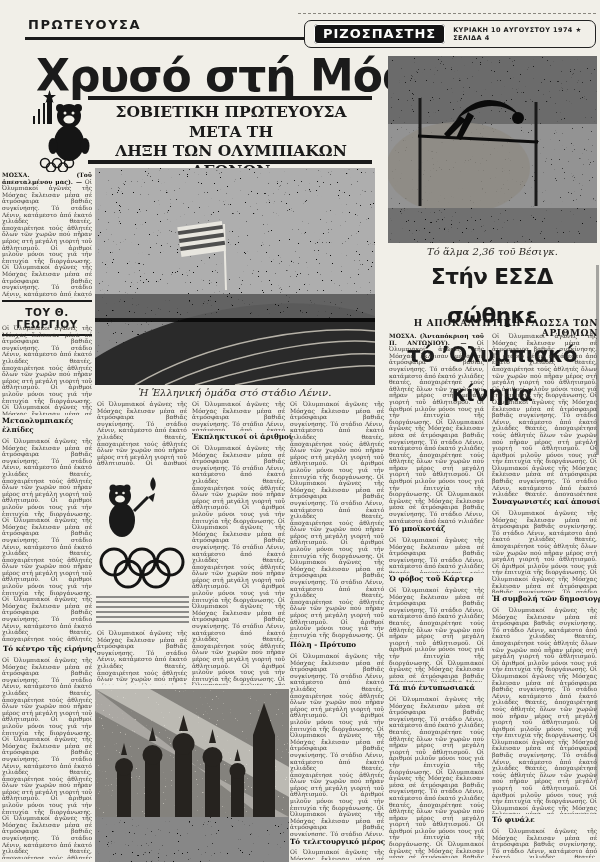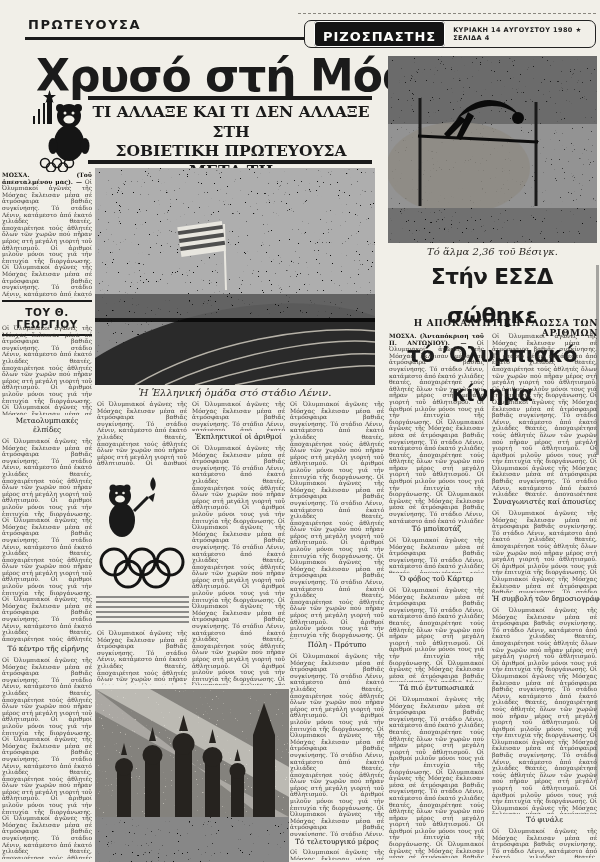--- a/index.html
+++ b/index.html
@@ -6,34 +6,34 @@
   body{background:#cfcdc7;font-family:"DejaVu Serif",serif}
   #page{position:relative;width:600px;height:862px;background:#f1efe8;color:#1b1b1b;overflow:hidden;margin:0 auto}
   .abs{position:absolute}
   .rule{background:#1b1b1b}
   .sans{font-family:"DejaVu Sans",sans-serif}
   
   .section-label{left:28px;top:17px;width:180px;font-weight:bold;font-size:13px;letter-spacing:1.5px}
   .section-rule{left:25px;top:37px;width:347px;height:3px}
   .mast-dash{left:298px;top:13px;width:298px;border-top:1px dashed #8a877f}
   .mast-box{left:304px;top:20px;width:292px;height:28px;border:1.5px solid #222;border-radius:7px;display:flex;align-items:center;gap:8px;padding:0 9px;background:#f1efe8}
-  .mast-logo{background:#141414;color:#fdfdfb;border-radius:4px;padding:8px 9px 3px;font-weight:bold;font-size:13px;letter-spacing:1px;box-shadow:inset 0 0 0 1px #fdfdfb}
+  .mast-logo{background:#141414;color:#fdfdfb;border-radius:4px;padding:2px 9px 3px;font-weight:bold;font-size:13px;letter-spacing:1px;box-shadow:inset 0 0 0 1px #fdfdfb}
   .mast-date{font-weight:bold;font-size:6.5px;letter-spacing:.4px;color:#222}
   
   .headline{left:36px;top:50px;width:332px;font-weight:bold;font-size:44px;letter-spacing:-1px;white-space:nowrap}
   .deck-rule-top{left:88px;top:96px;width:284px;height:3.5px}
   .deck-rule-bot{left:88px;top:160px;width:284px;height:3.5px}
   .deck{left:92px;top:102px;width:278px;text-align:center;font-weight:bold;font-size:15.5px;line-height:19.5px}
   .by-box{left:2px;top:300px;width:90px;border-top:2.5px solid #1b1b1b;border-bottom:2.5px solid #1b1b1b;text-align:center;font-weight:bold;font-size:10.5px;padding:4px 0;letter-spacing:.5px}
   .hl2{left:386px;top:257px;width:212px;text-align:center;font-weight:bold;font-size:21.5px;line-height:39px;letter-spacing:-.5px}
   .deck2{left:388px;top:318px;width:210px;text-align:right;font-weight:bold;font-size:9px;letter-spacing:.6px;font-family:"DejaVu Serif",serif}
   
   .bt{font-size:6px;line-height:6.6px;text-align:justify;color:#37342f;overflow:hidden}
   .bt b{color:#15130f}
-  .sub{font-weight:normal;font-size:7.2px;line-height:8.6px;text-align:center;color:#0f0e0c;white-space:nowrap}
+  .sub{font-weight:bold;font-size:7.2px;line-height:8.6px;text-align:left;color:#0f0e0c;white-space:nowrap}
   .sub.wrap2{white-space:normal}
   .cap{font-style:italic;font-size:10px;text-align:center;color:#2c2a26}
   .vrule{width:1px;background:#b9b5ac}
   .artifact{background:#4a4a4a}
 </style>
 </head>
 <body>
 
 <div id="page">
 
@@ -48,21 +48,21 @@
         <feColorMatrix in="n" type="matrix" values="0 0 0 0 0  0 0 0 0 0  0 0 0 0 0  6 6 6 -9 0"></feColorMatrix>
       </filter>
     </defs>
   </svg>
 
   <div class="abs sans section-label">ΠΡΩΤΕΥΟΥΣΑ</div>
   <div class="abs rule section-rule"></div>
   <div class="abs mast-dash"></div>
   <div class="abs mast-box sans">
     <span class="mast-logo">ΡΙΖΟΣΠΑΣΤΗΣ</span>
-    <span class="mast-date">ΚΥΡΙΑΚΗ 14 ΑΥΓΟΥΣΤΟΥ 1980 ★ ΣΕΛΙΔΑ 4</span>
+    <span class="mast-date">ΚΥΡΙΑΚΗ 10 ΑΥΓΟΥΣΤΟΥ 1974 ★ ΣΕΛΙΔΑ 4</span>
   </div>
 
   <div class="abs sans headline">Χρυσό στή Μόσχα</div>
 
   <svg class="abs" style="left:28px;top:88px" width="66" height="84" viewBox="0 0 66 84">
     <g stroke="#151515" stroke-width="2" fill="none">
       <path d="M6 36 V28 M11 36 V21 M16 36 V15"></path>
     </g>
     <rect x="19" y="12" width="5" height="24" fill="#151515"></rect>
     <polygon points="21.5,2 23,7 28,7 24,10 25.5,15 21.5,12 17.5,15 19,10 15,7 20,7" fill="#151515"></polygon>
@@ -81,21 +81,20 @@
       <circle cx="17" cy="75" r="4.5"></circle>
         <circle cx="29" cy="75" r="4.5"></circle>
         <circle cx="41" cy="75" r="4.5"></circle>
       <circle cx="23" cy="79.5" r="4.5"></circle>
         <circle cx="35" cy="79.5" r="4.5"></circle>
     </g>
   </svg>
 
   <div class="abs rule deck-rule-top"></div>
   <div class="abs deck">
-    <div>ΤΙ ΑΛΛΑΞΕ ΚΑΙ ΤΙ ΔΕΝ ΑΛΛΑΞΕ ΣΤΗ</div>
     <div>ΣΟΒΙΕΤΙΚΗ ΠΡΩΤΕΥΟΥΣΑ ΜΕΤΑ ΤΗ</div>
     <div>ΛΗΞΗ ΤΩΝ ΟΛΥΜΠΙΑΚΩΝ ΑΓΩΝΩΝ</div>
   </div>
   <div class="abs rule deck-rule-bot"></div>
 
   <svg class="abs" style="left:95px;top:168px" width="280" height="217" viewBox="0 0 280 217">
     <rect width="280" height="217" fill="#101010"></rect>
     <rect width="280" height="217" filter="url(#fwhite)" opacity="0.5"></rect>
     <path d="M0 217 L280 217 L280 148 C200 120 80 140 0 190 Z" fill="#2a2a2a"></path>
     <g stroke="#cfcabe" stroke-width="1.5" fill="none" opacity="0.85">

